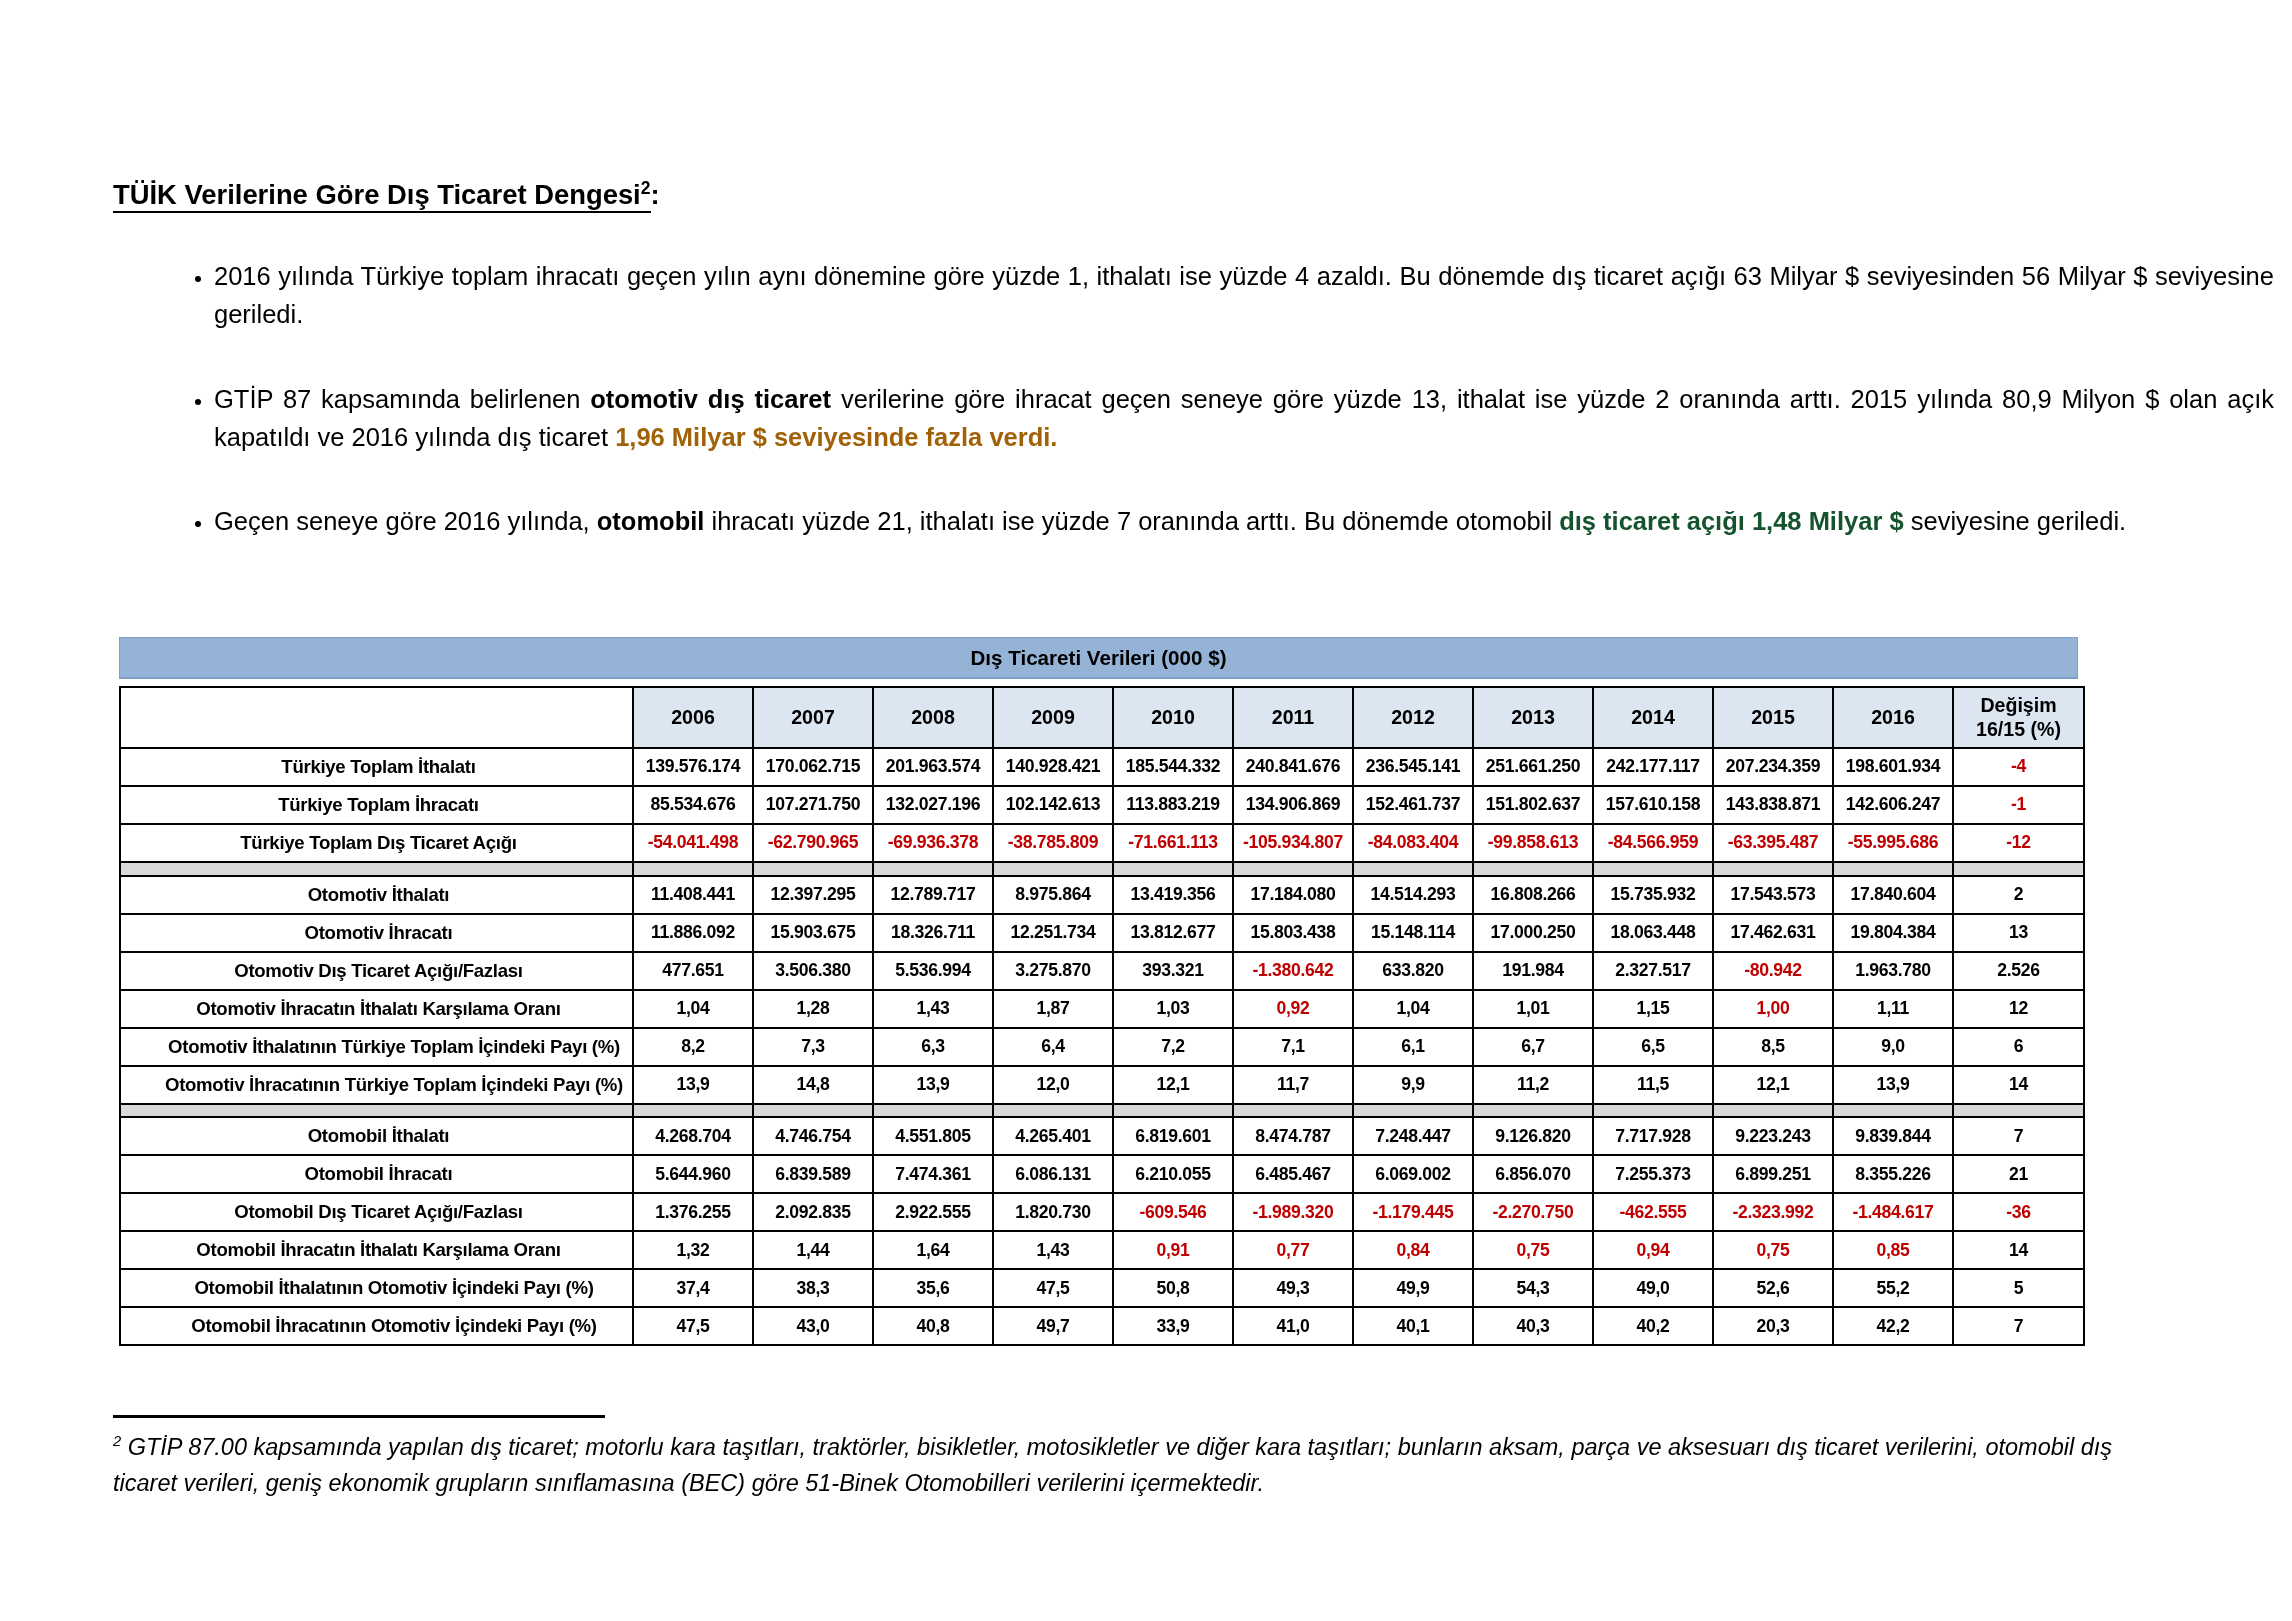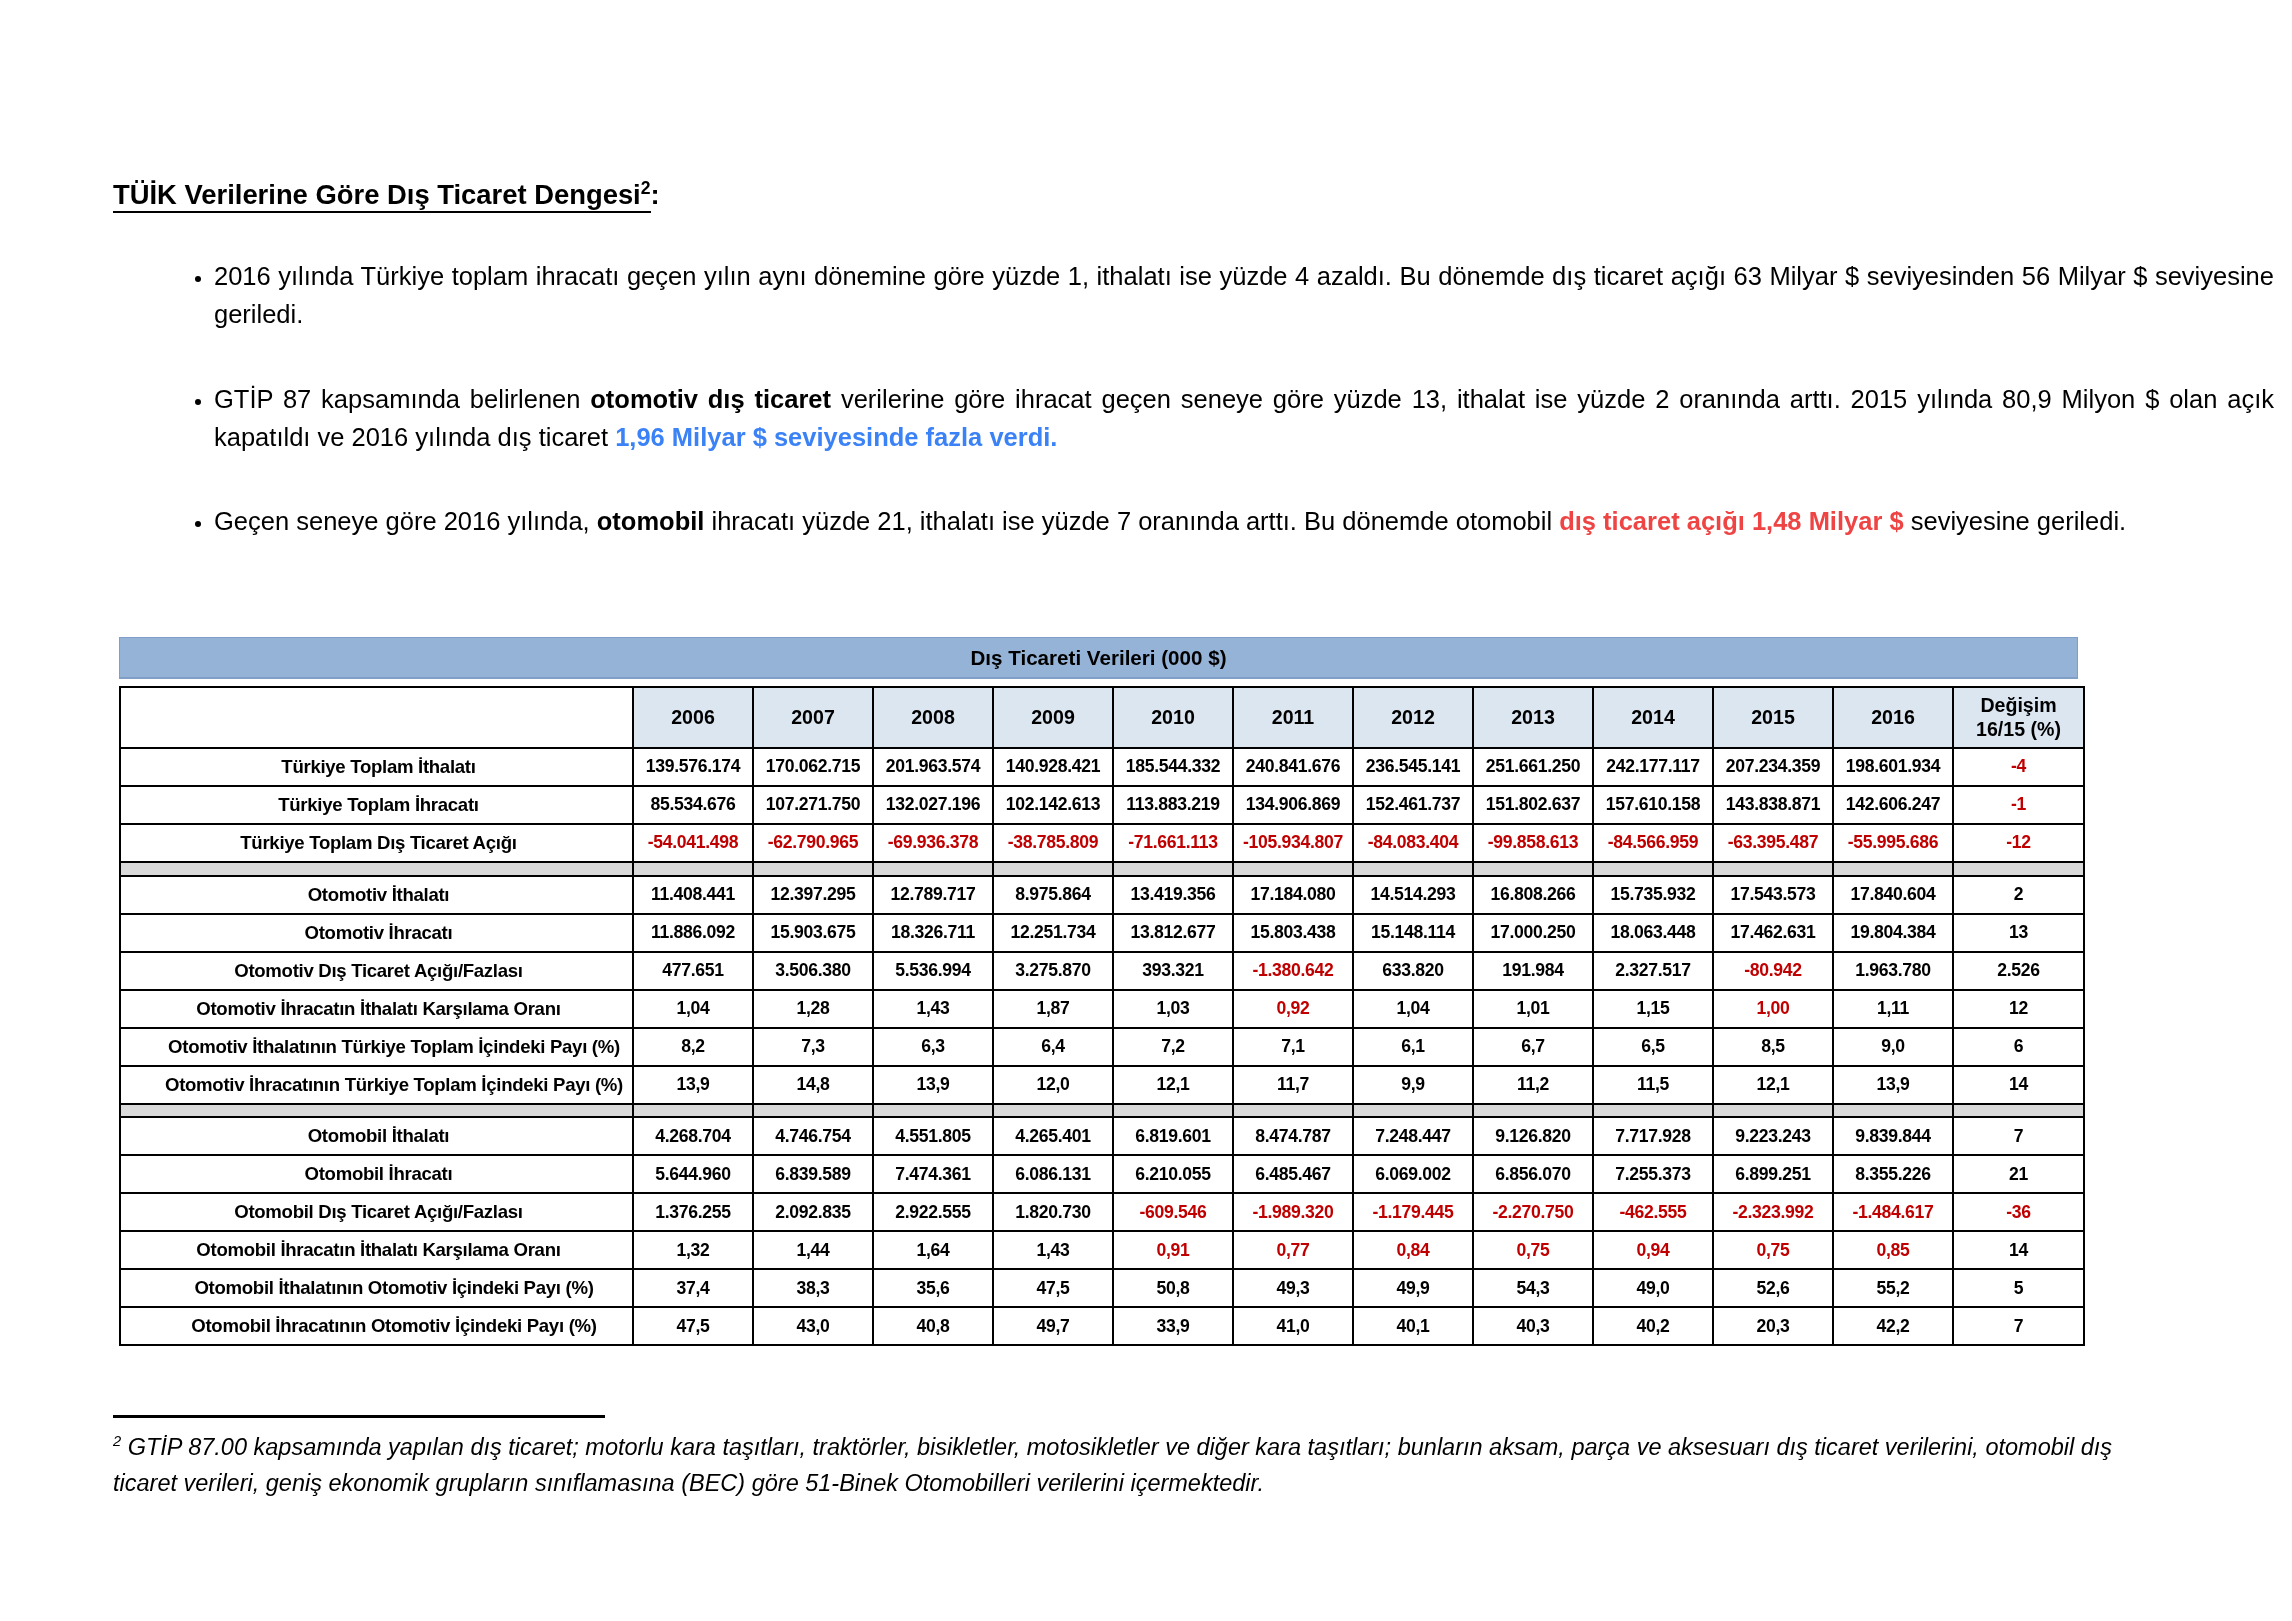--- a/index.html
+++ b/index.html
@@ -122,22 +122,22 @@
 </style>
 </head>
 <body>
 
 <div class="page">
 
   <h1 class="doc-title"><span class="title-underline"><span>TÜİK Verilerine Göre Dış Ticaret Dengesi</span><sup>2</sup></span><span>:</span></h1>
 
   <ul class="bullets" id="bullet-list">
       <li><span>2016 yılında Türkiye toplam ihracatı geçen yılın aynı dönemine göre yüzde 1, ithalatı ise yüzde 4 azaldı. Bu dönemde dış ticaret açığı 63 Milyar $ seviyesinden 56 Milyar $ seviyesine geriledi.</span></li>
-      <li><span>GTİP 87 kapsamında belirlenen </span><span style="font-weight: bold;">otomotiv dış ticaret</span><span> verilerine göre ihracat geçen seneye göre yüzde 13, ithalat ise yüzde 2 oranında arttı. 2015 yılında 80,9 Milyon $ olan açık kapatıldı ve 2016 yılında dış ticaret </span><span style="font-weight: bold; color: #3b82f6;">1,96 Milyar $ seviyesinde fazla verdi.</span></li>
-      <li><span>Geçen seneye göre 2016 yılında, </span><span style="font-weight: bold;">otomobil</span><span> ihracatı yüzde 21, ithalatı ise yüzde 7 oranında arttı. Bu dönemde otomobil </span><span style="font-weight: bold; color: #ef4444;">dış ticaret açığı 1,48 Milyar $</span><span> seviyesine geriledi.</span></li>
+      <li><span>GTİP 87 kapsamında belirlenen </span><span style="font-weight: bold;">otomotiv dış ticaret</span><span> verilerine göre ihracat geçen seneye göre yüzde 13, ithalat ise yüzde 2 oranında arttı. 2015 yılında 80,9 Milyon $ olan açık kapatıldı ve 2016 yılında dış ticaret </span><span style="font-weight: bold; color: #a16207;">1,96 Milyar $ seviyesinde fazla verdi.</span></li>
+      <li><span>Geçen seneye göre 2016 yılında, </span><span style="font-weight: bold;">otomobil</span><span> ihracatı yüzde 21, ithalatı ise yüzde 7 oranında arttı. Bu dönemde otomobil </span><span style="font-weight: bold; color: #14532d;">dış ticaret açığı 1,48 Milyar $</span><span> seviyesine geriledi.</span></li>
     </ul>
 
   <div class="table-wrap">
     <div class="tbl-title">Dış Ticareti Verileri (000 $)</div>
     <table id="trade-table">
         <colgroup>
           <col style="width: 513px;">
           <col style="width: 120px;">
           <col style="width: 120px;">
           <col style="width: 120px;">

